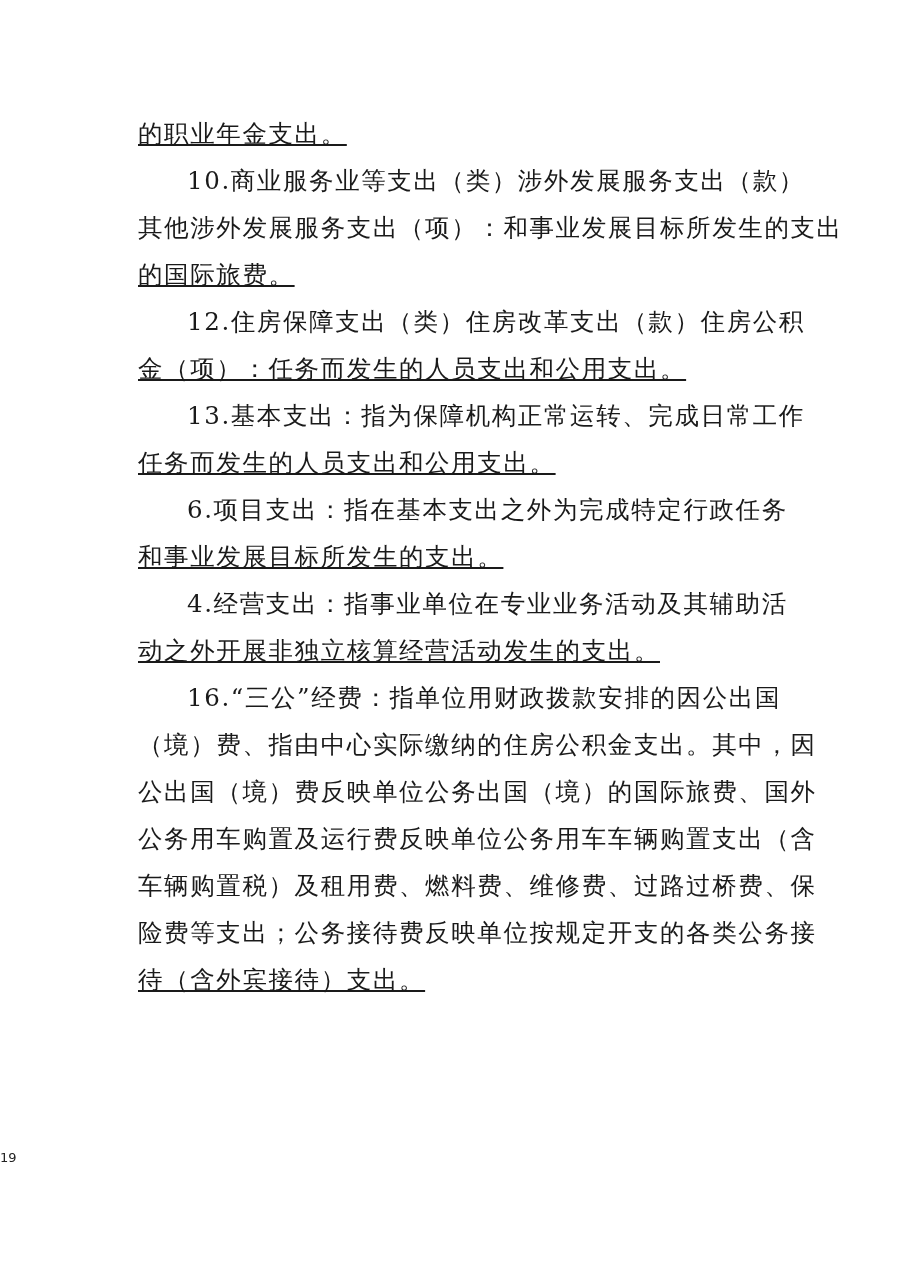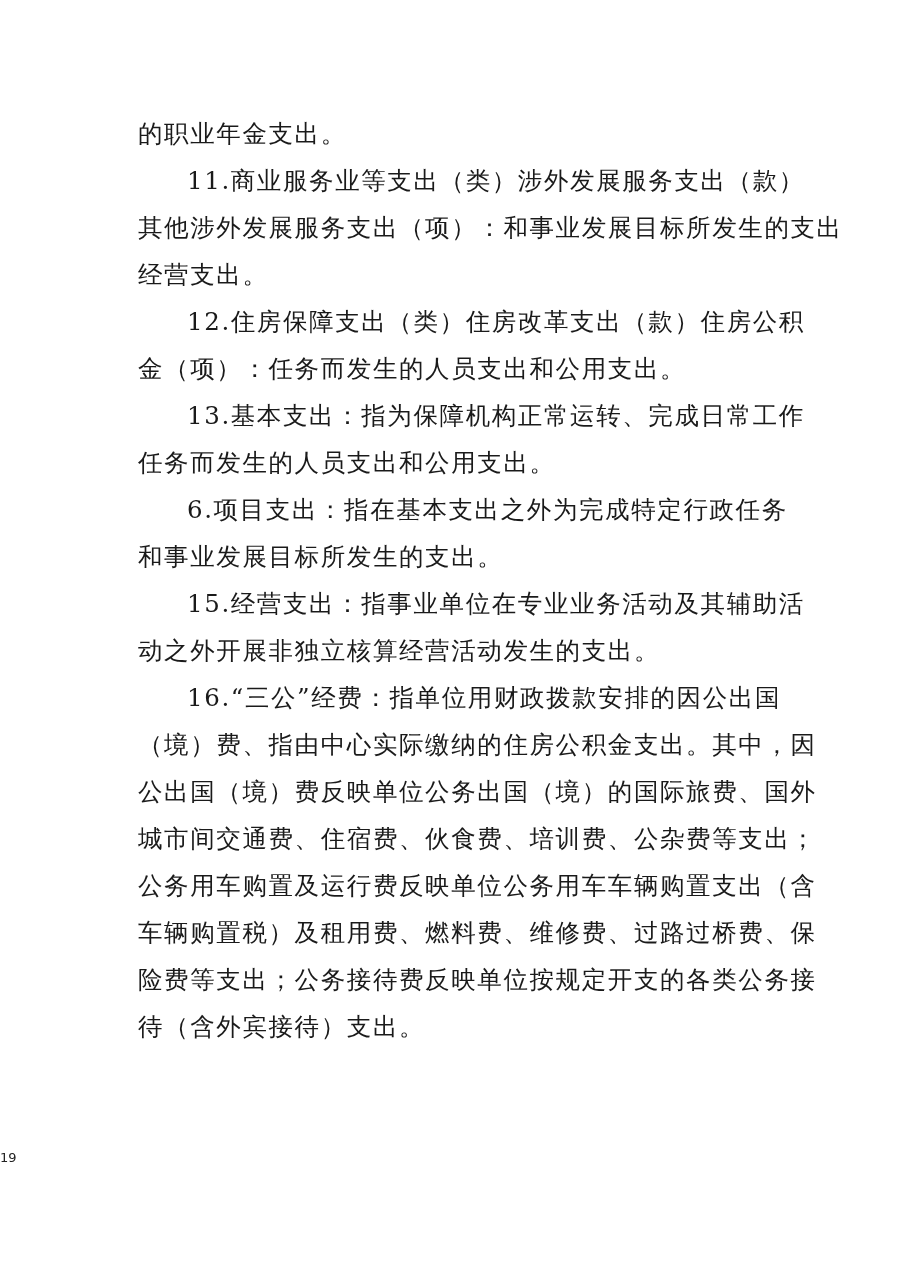--- a/index.html
+++ b/index.html
@@ -12,49 +12,48 @@
       position: absolute; left: 138px; top: 110px; width: 630px;
       font-family: "DejaVu Serif", "Liberation Serif", serif;
       font-size: 24.5px; color: #1a1a1a;
       line-height: 47px;
     }
     .line {
       display: block; white-space: nowrap; height: 47px;
       text-align: justify; text-align-last: justify;
       letter-spacing: 1.6px;
     }
-    .line.last { text-align-last: left; }
+    .line.last { text-align-last: left; text-decoration: underline; }
     .line.indent { padding-left: 49px; }
     .page-number {
       position: absolute; left: 0; width: 900px; top: 1150px;
       text-align: left;
       font-family: "DejaVu Sans", "Liberation Sans", sans-serif;
       font-size: 13px; color: #222;
     }
   </style>
 </head>
 <body>
 
 <div class="page">
   <div class="body-text">
     <span class="line last">的职业年金支出。</span>
-    <span class="line indent">11.商业服务业等支出（类）涉外发展服务支出（款）</span>
+    <span class="line indent">10.商业服务业等支出（类）涉外发展服务支出（款）</span>
     <span class="line">其他涉外发展服务支出（项）：和事业发展目标所发生的支出</span>
-    <span class="line last">经营支出。</span>
+    <span class="line last">的国际旅费。</span>
     <span class="line indent">12.住房保障支出（类）住房改革支出（款）住房公积</span>
     <span class="line last">金（项）：任务而发生的人员支出和公用支出。</span>
     <span class="line indent">13.基本支出：指为保障机构正常运转、完成日常工作</span>
     <span class="line last">任务而发生的人员支出和公用支出。</span>
     <span class="line indent">6.项目支出：指在基本支出之外为完成特定行政任务</span>
     <span class="line last">和事业发展目标所发生的支出。</span>
-    <span class="line indent">15.经营支出：指事业单位在专业业务活动及其辅助活</span>
+    <span class="line indent">4.经营支出：指事业单位在专业业务活动及其辅助活</span>
     <span class="line last">动之外开展非独立核算经营活动发生的支出。</span>
     <span class="line indent">16.“三公”经费：指单位用财政拨款安排的因公出国</span>
     <span class="line">（境）费、指由中心实际缴纳的住房公积金支出。其中，因</span>
     <span class="line">公出国（境）费反映单位公务出国（境）的国际旅费、国外</span>
-    <span class="line">城市间交通费、住宿费、伙食费、培训费、公杂费等支出；</span>
     <span class="line">公务用车购置及运行费反映单位公务用车车辆购置支出（含</span>
     <span class="line">车辆购置税）及租用费、燃料费、维修费、过路过桥费、保</span>
     <span class="line">险费等支出；公务接待费反映单位按规定开支的各类公务接</span>
     <span class="line last">待（含外宾接待）支出。</span>
   </div>
   <div class="page-number">19</div>
 </div>
 
 </body></html>

